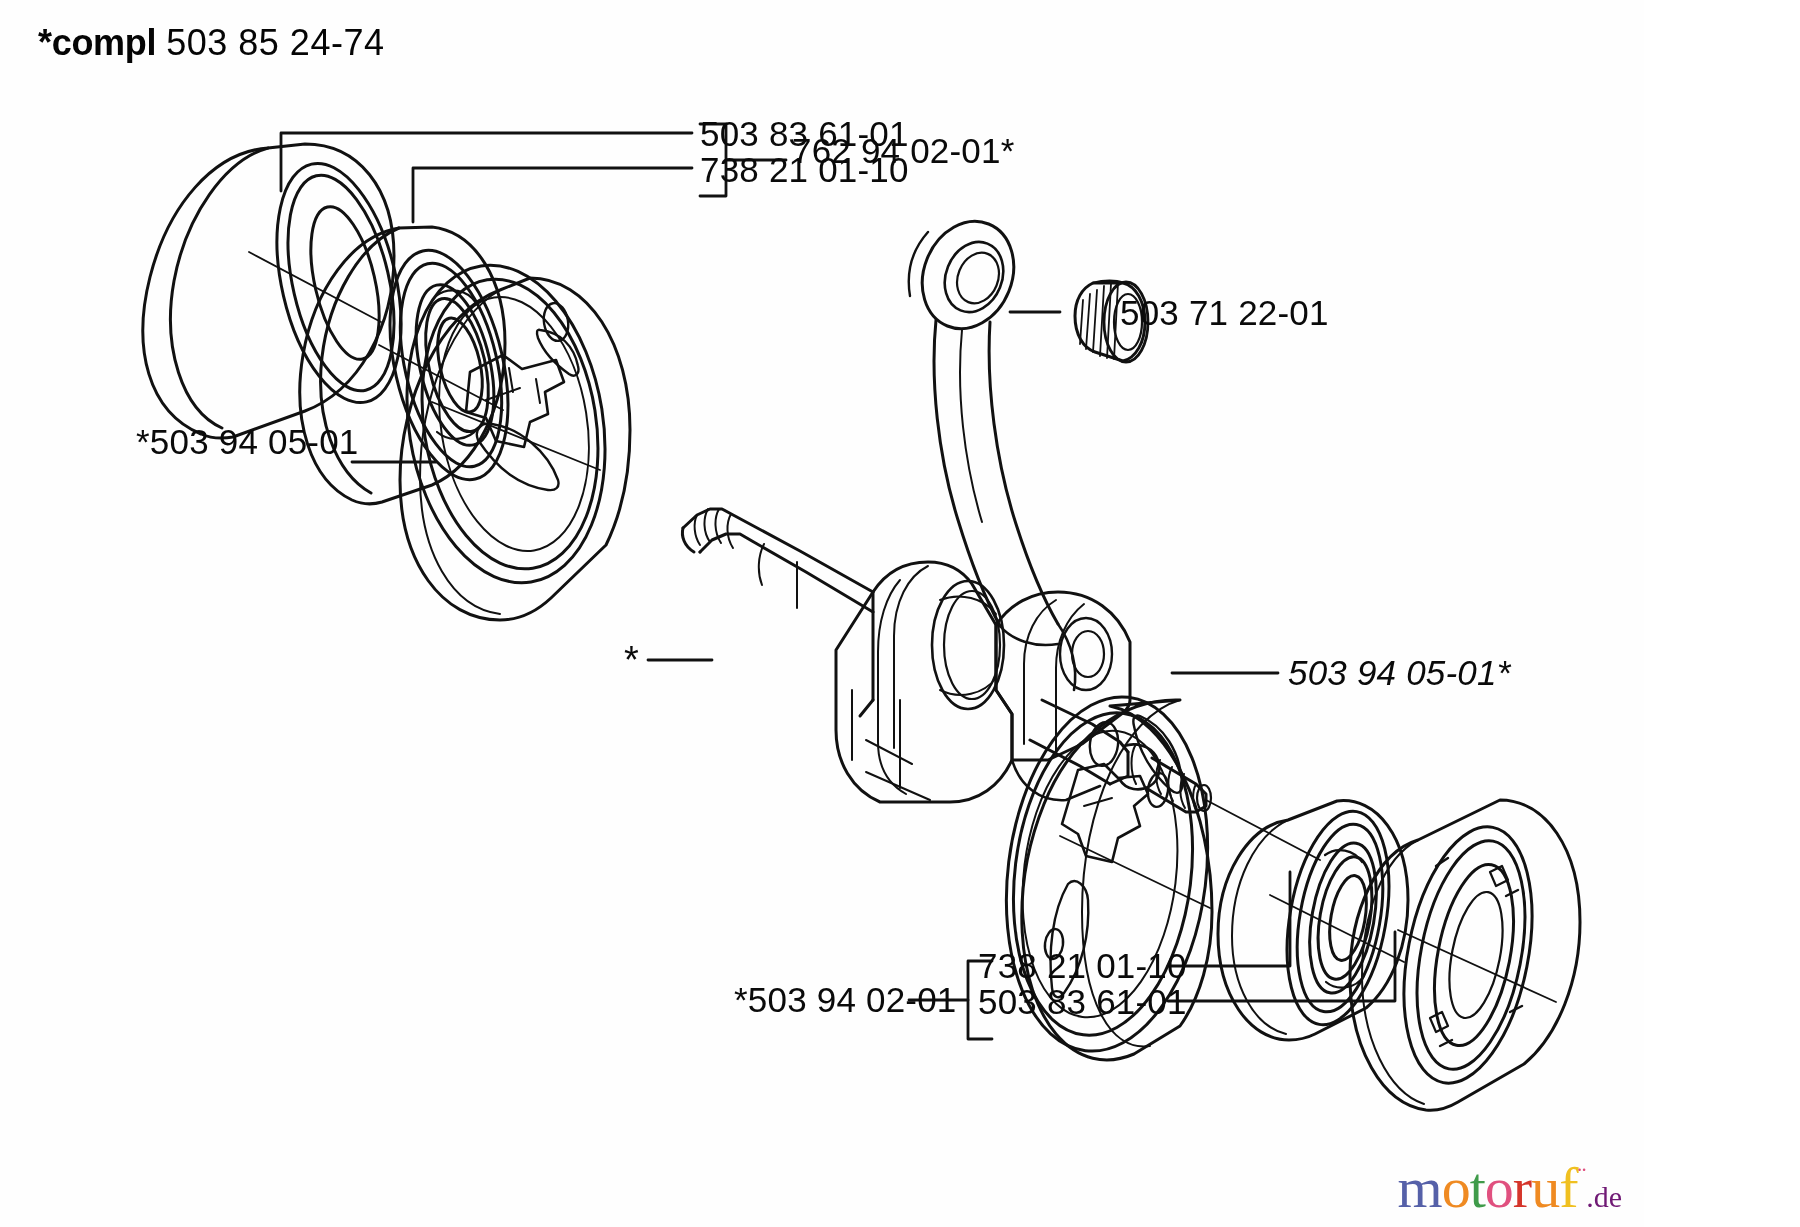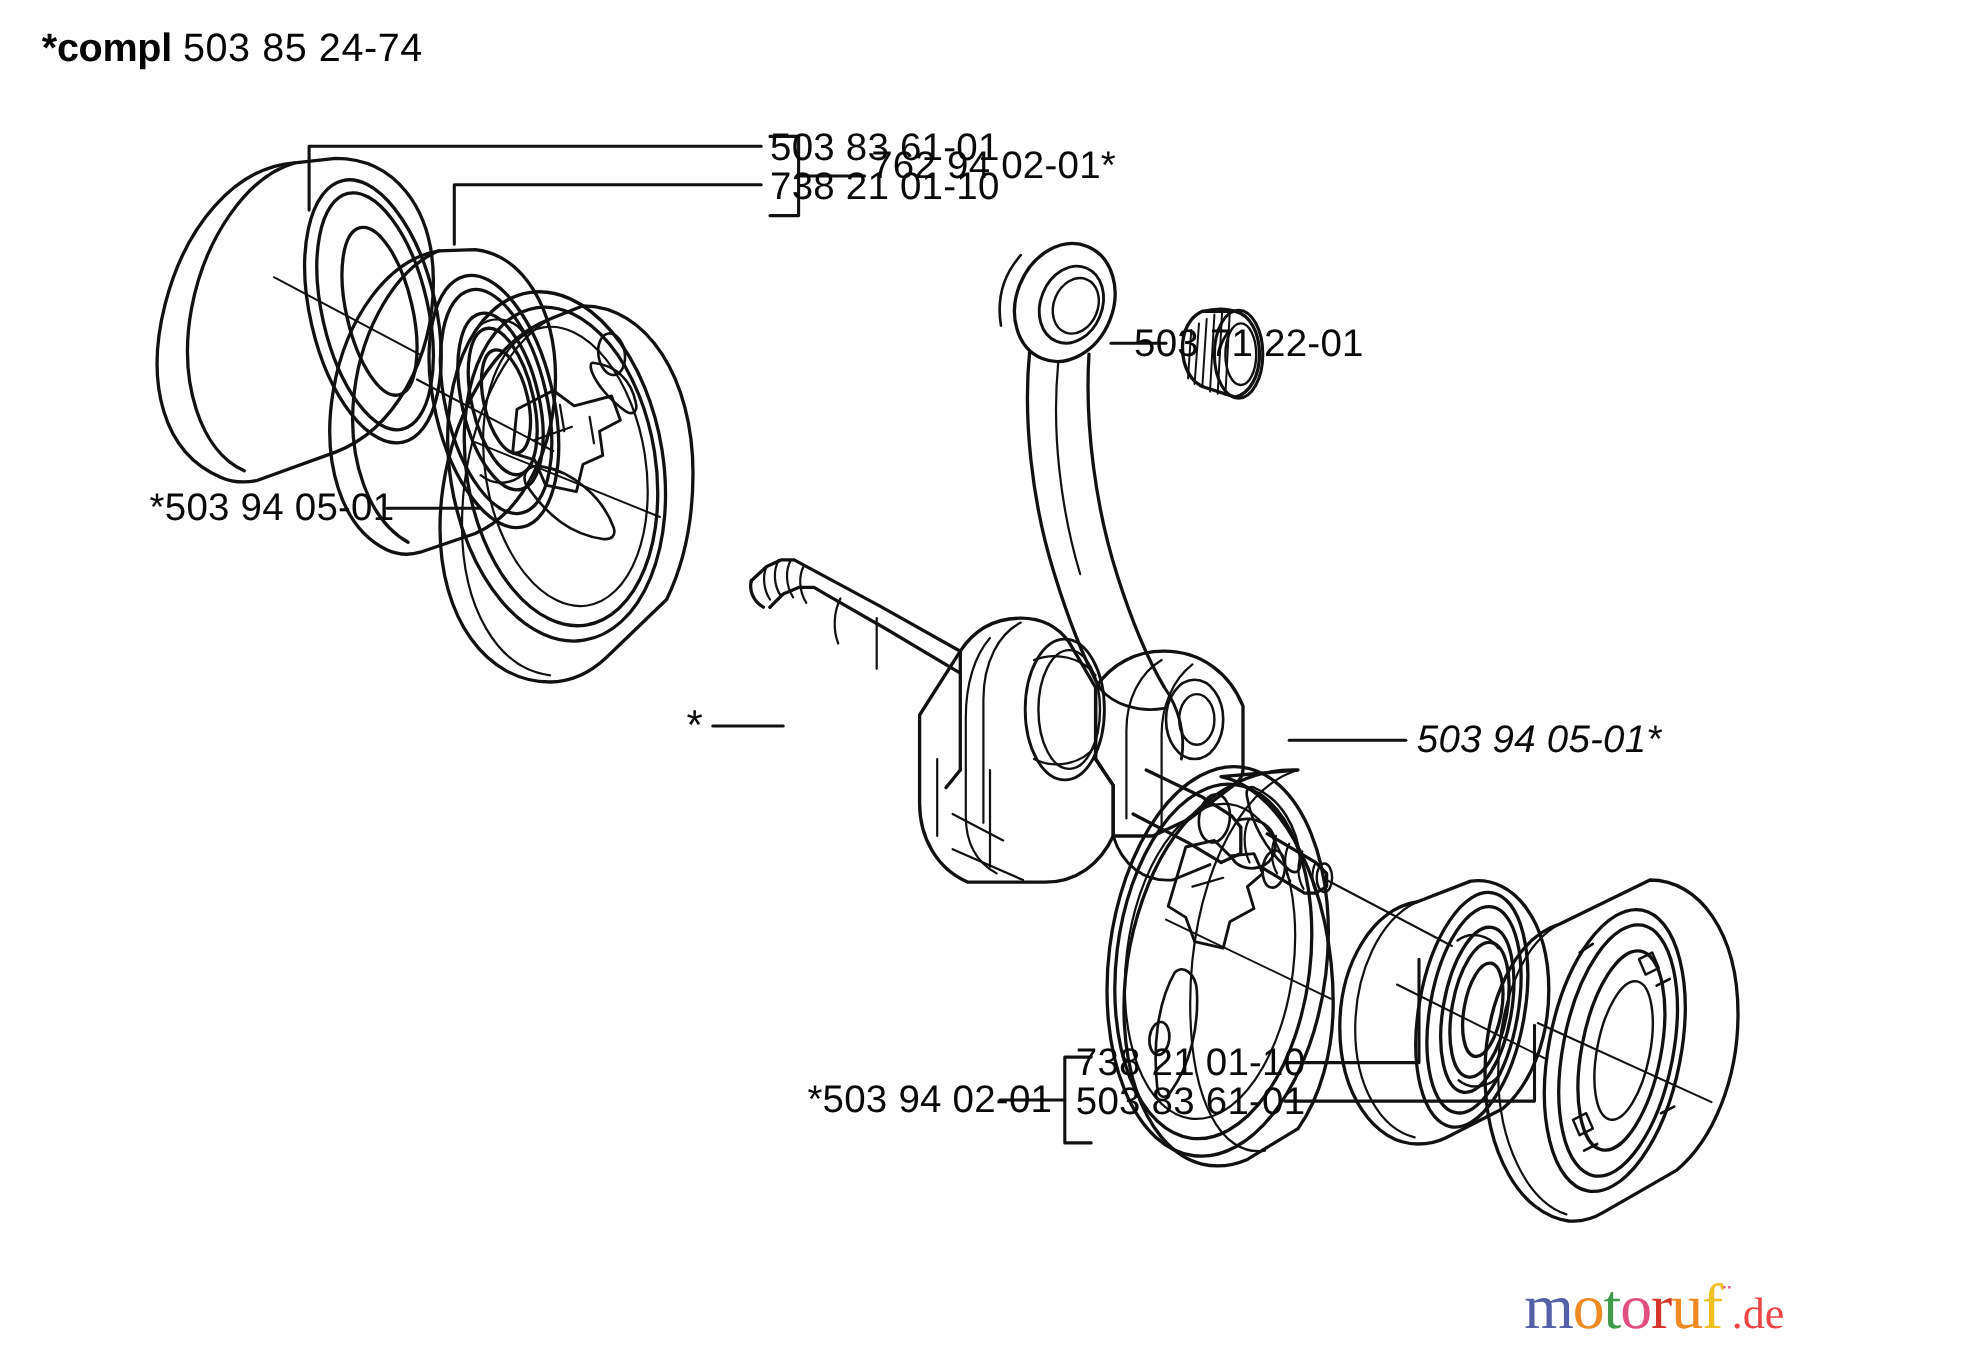--- a/index.html
+++ b/index.html
@@ -56,22 +56,22 @@
     white-space:nowrap;
     letter-spacing:-1px;
   }
   #watermark .dot{
     position:relative;
     top:-22px;
     font-size:26px;
     letter-spacing:0;
   }
   #watermark .tld{
-    font-size:40px;
-    color:#ef4444;
+    font-size:30px;
+    color:#701a75;
     letter-spacing:0;
   }
 </style>
 </head>
 <body>
 
 <div id="sheet">
 
   <div class="title">
     <b>*compl</b><span>&nbsp;</span><span class="num">503 85 24-74</span>
@@ -422,23 +422,23 @@
 
     </g>
   </svg>
 
   <div class="lbl" style="left:700px; top:116px;">503 83 61-01</div>
 
   <div class="lbl" style="left:700px; top:152px;">738 21 01-10</div>
 
   <div class="lbl" style="left:792px; top:133px;">762 94 02-01*</div>
 
-  <div class="lbl" style="left:136px; top:444px;">*503 94 05-01</div>
-
-  <div class="lbl" style="left:1031px; top:295px;">503 71 22-01</div>
+  <div class="lbl" style="left:136px; top:424px;">*503 94 05-01</div>
+
+  <div class="lbl" style="left:1120px; top:295px;">503 71 22-01</div>
 
   <div class="star-mark" style="left:624px; top:641px;">*</div>
 
   <div class="lbl" style="left:1288px; top:655px;font-style:italic;">503 94 05-01*</div>
 
   <div class="lbl" style="left:706px; top:982px;margin-left:28px;">*503 94 02-01</div>
 
   <div class="lbl" style="left:978px; top:948px;">738 21 01-10</div>
 
   <div class="lbl" style="left:978px; top:984px;">503 83 61-01</div>

